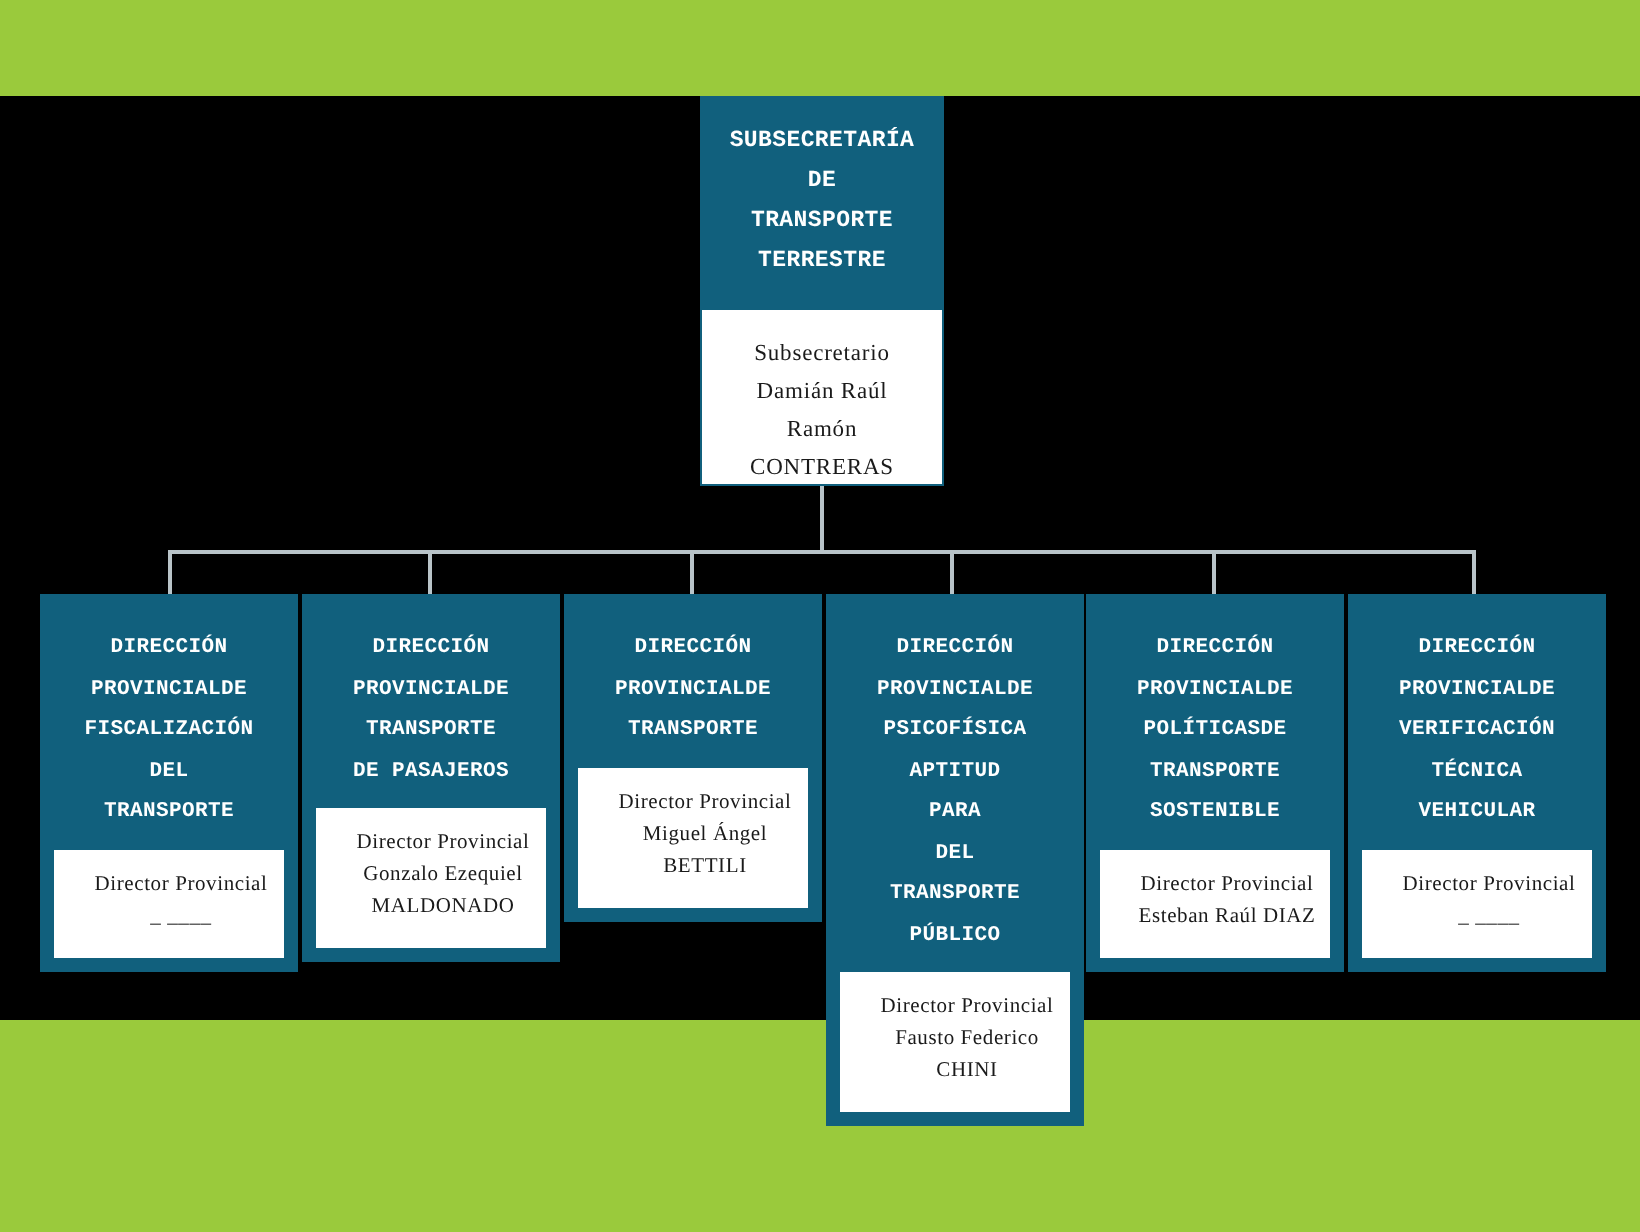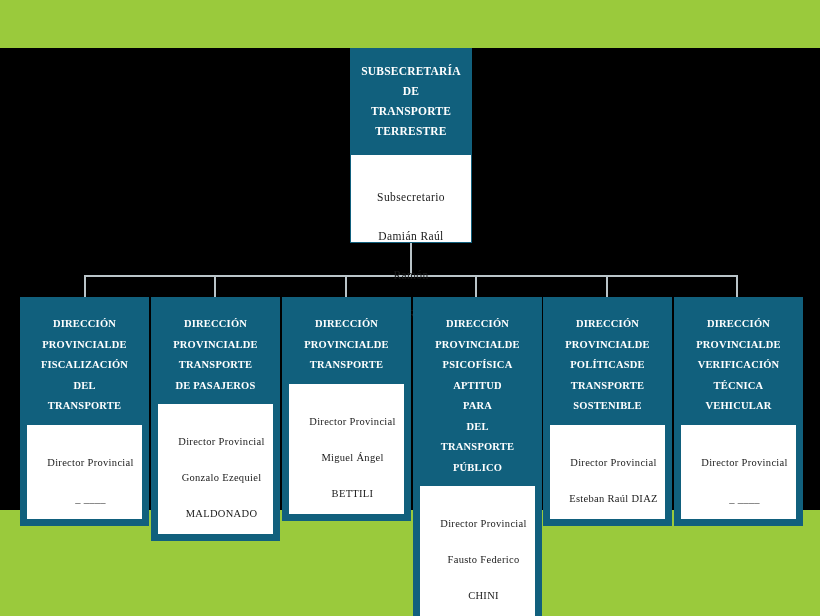--- a/index.html
+++ b/index.html
@@ -41,28 +41,29 @@
     background: #FFFFFF;
     border: 7px solid #be185d;
   }
   .node-head {
     background: #11607D;
     color: #FFFFFF;
     font-weight: bold;
     text-align: center;
     letter-spacing: .2px;
     box-sizing: border-box;
+    font-family: Liberation Mono, monospace;
   }
   .node-body {
     background: #FFFFFF;
     color: #1A1A1A;
     text-align: center;
     box-sizing: border-box;
   }
-  .node-body div { white-space: nowrap; margin-top: 20px; }
+  .node-body div { white-space: nowrap; }
 
   
   #root-node {
     left: 350px;
     top: 48px;
     width: 122px;
     height: 195px;
     border: none;
   }
   #root-node .node-head {

